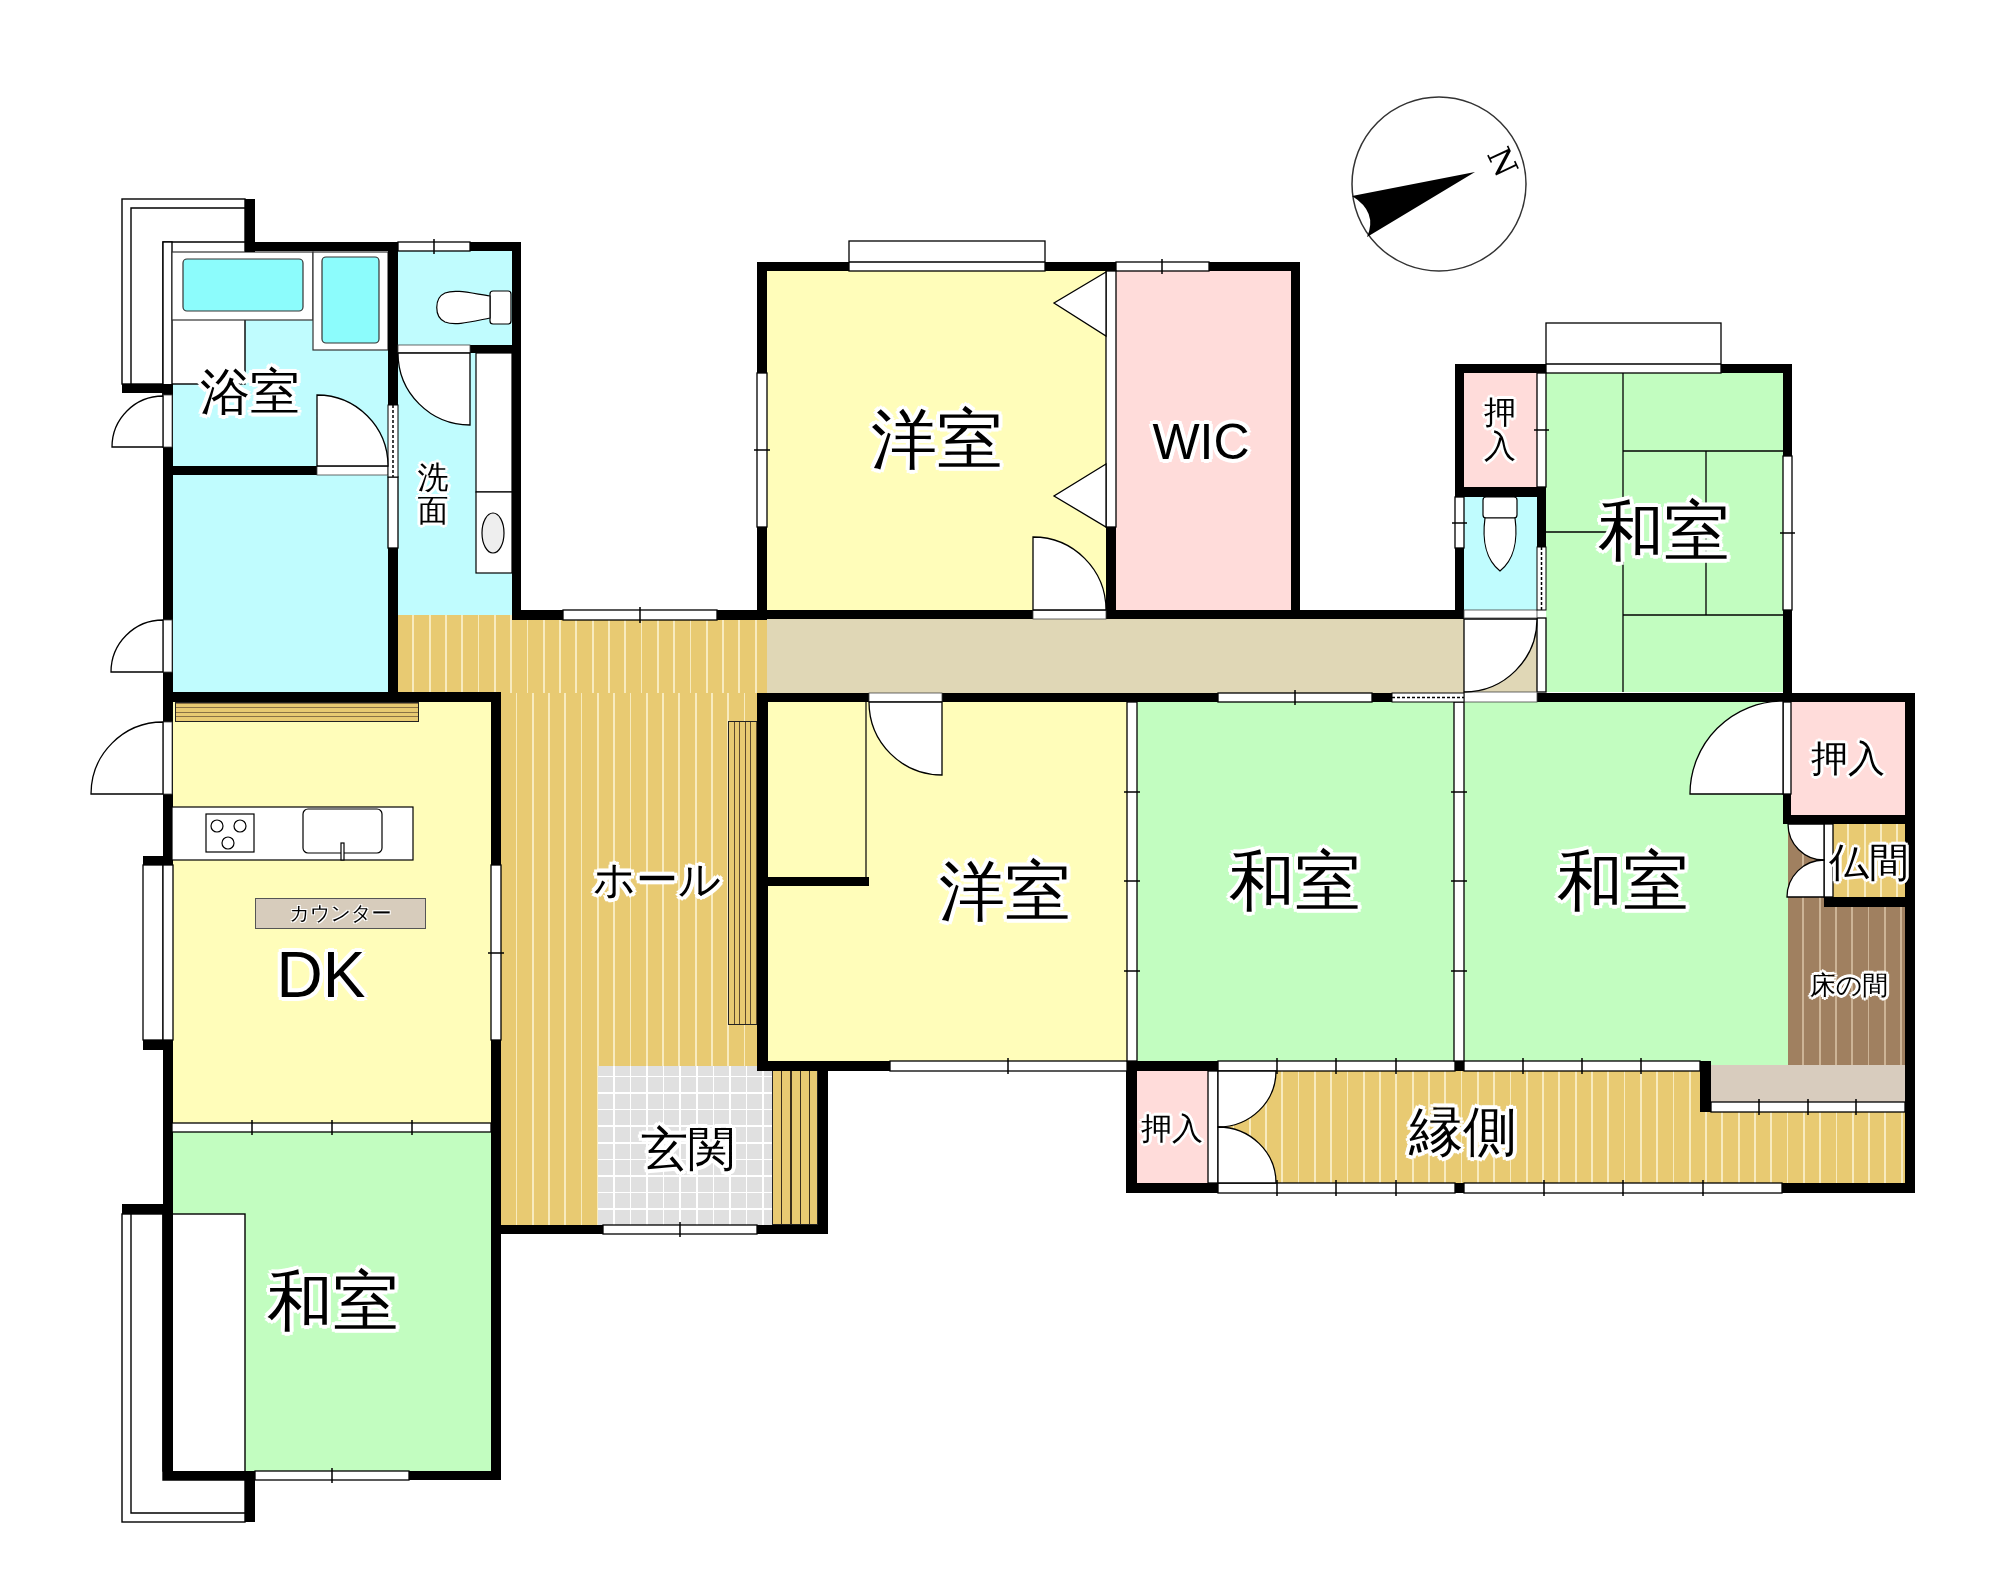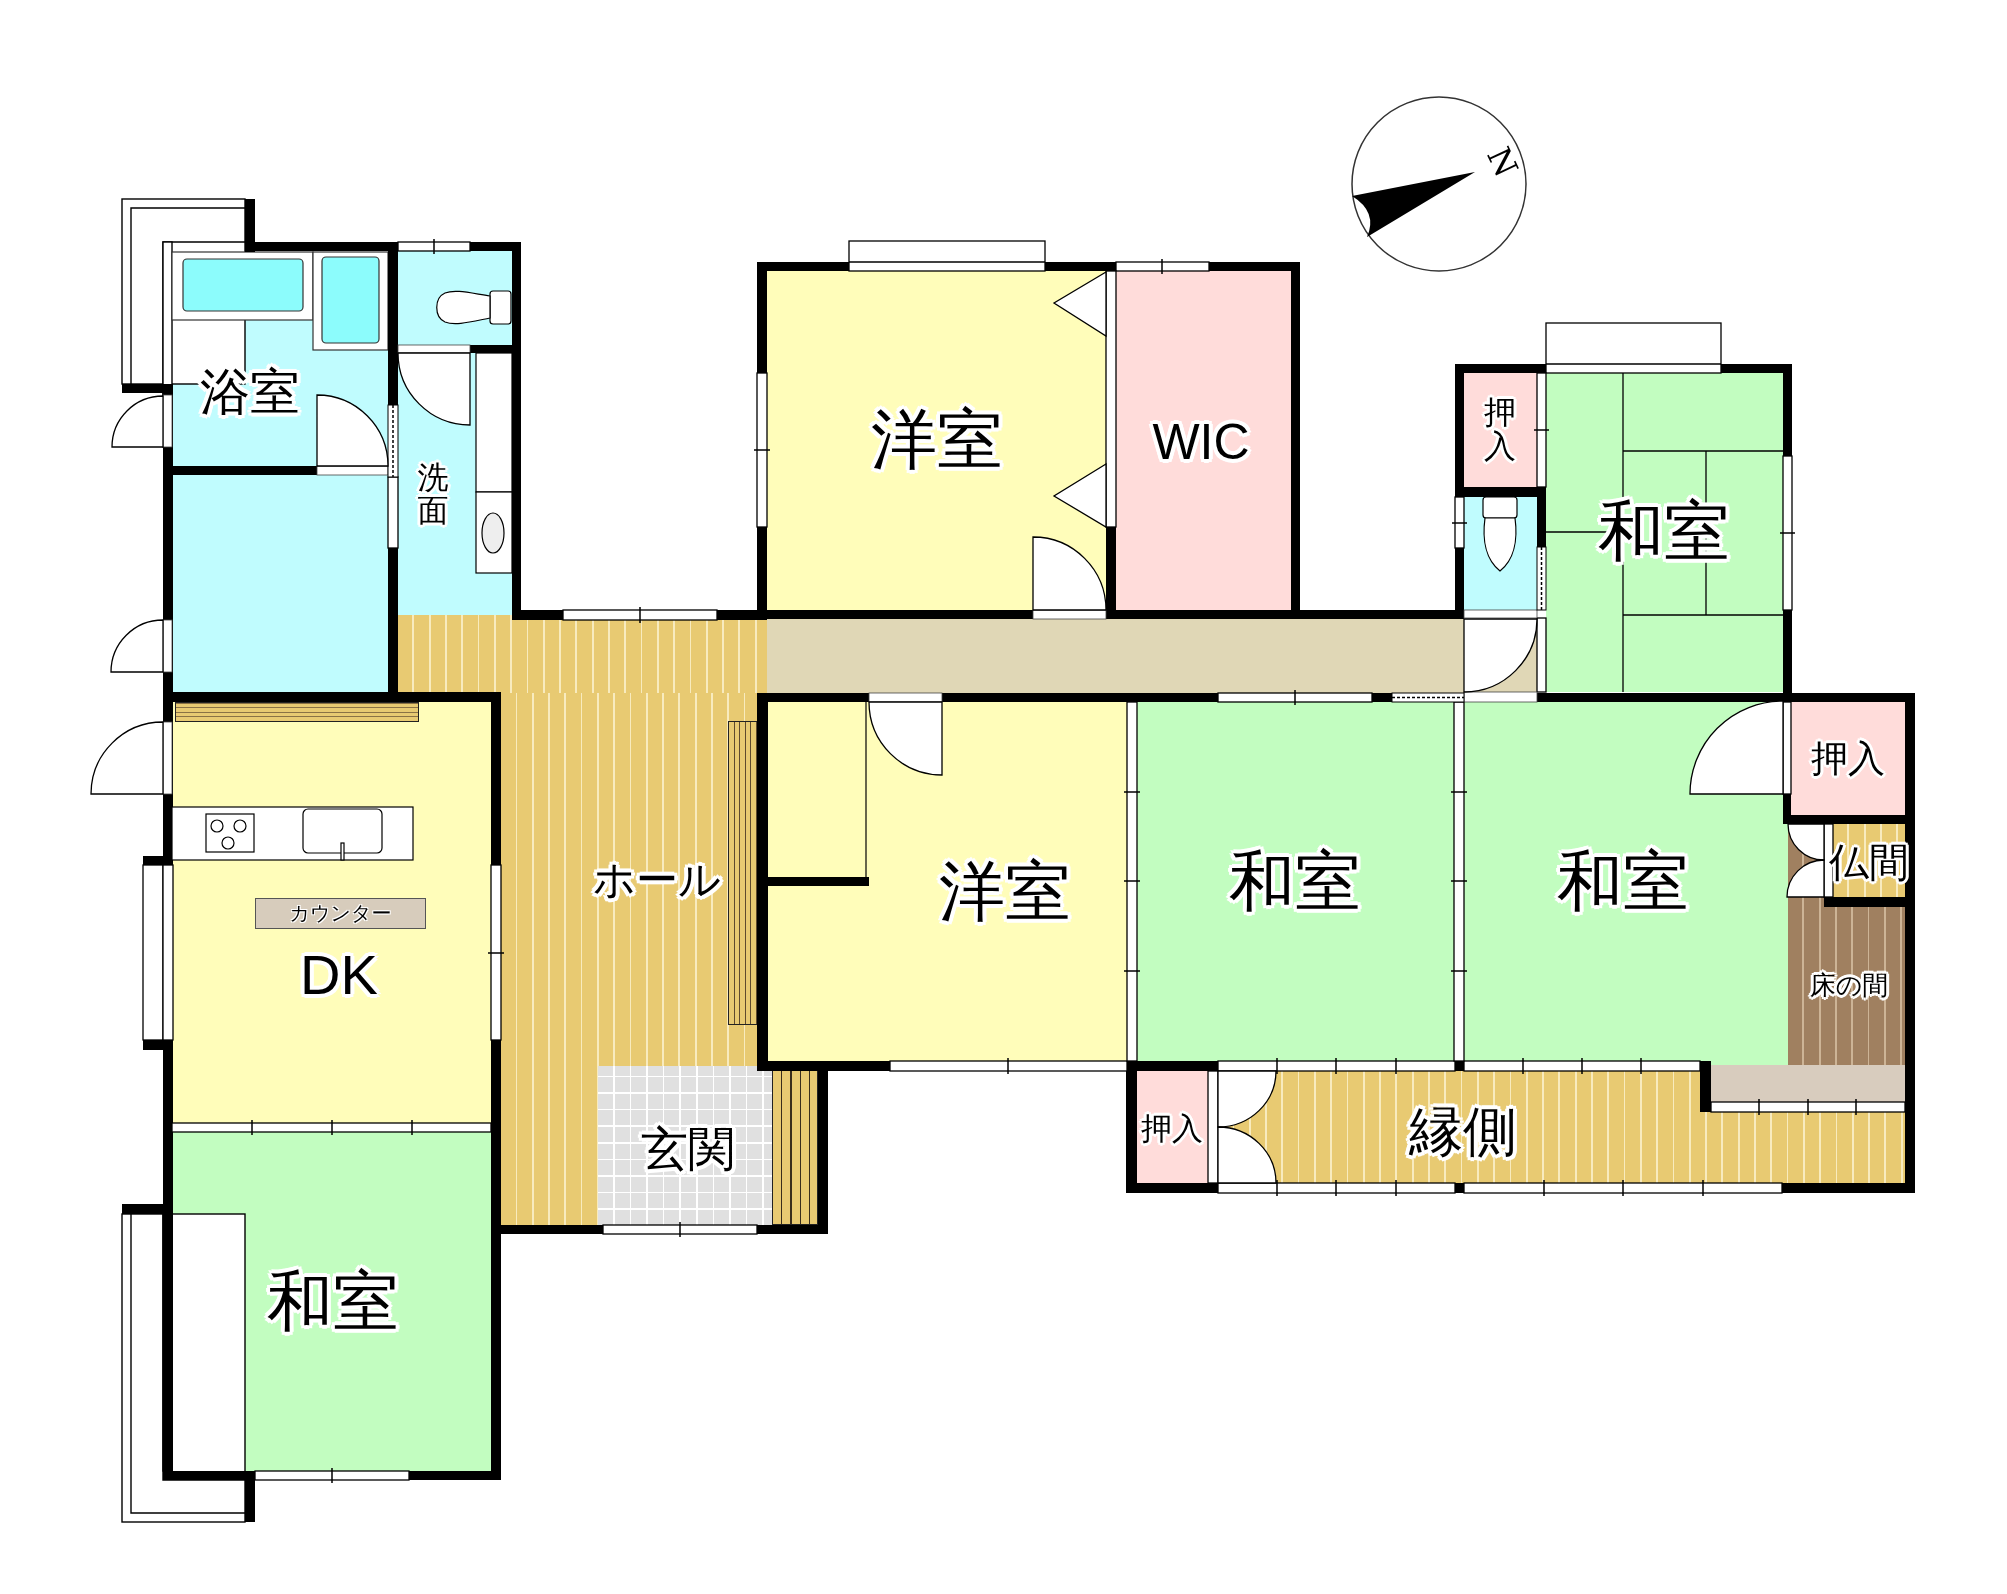--- a/index.html
+++ b/index.html
@@ -286,21 +286,21 @@
   </div>
 
   <div class="lbl" style="left:250px;top:392px;font-size:50px">浴室</div>
 
   <div class="lbl sm" style="left:433px;top:494px;font-size:31px;line-height:1.08">
     <span class="ln">洗</span>
     <span class="ln">面</span>
   </div>
 
 
-  <div class="lbl latin" style="left:339px;top:975px;font-size:56px">DK</div>
+  <div class="lbl latin" style="left:321px;top:975px;font-size:64px">DK</div>
   <div class="lbl" style="left:333px;top:1302px;font-size:66px">和室</div>
   <div class="lbl" style="left:657px;top:880px;font-size:42px">ホール</div>
   <div class="lbl" style="left:688px;top:1148px;font-size:47px">玄関</div>
   <div class="lbl" style="left:937px;top:440px;font-size:66px">洋室</div>
   <div class="lbl latin" style="left:1201px;top:442px;font-size:50px">WIC</div>
 
   <div class="lbl sm" style="left:1500px;top:430px;font-size:32px;line-height:1.06">
     <span class="ln">押</span>
     <span class="ln">入</span>
   </div>

